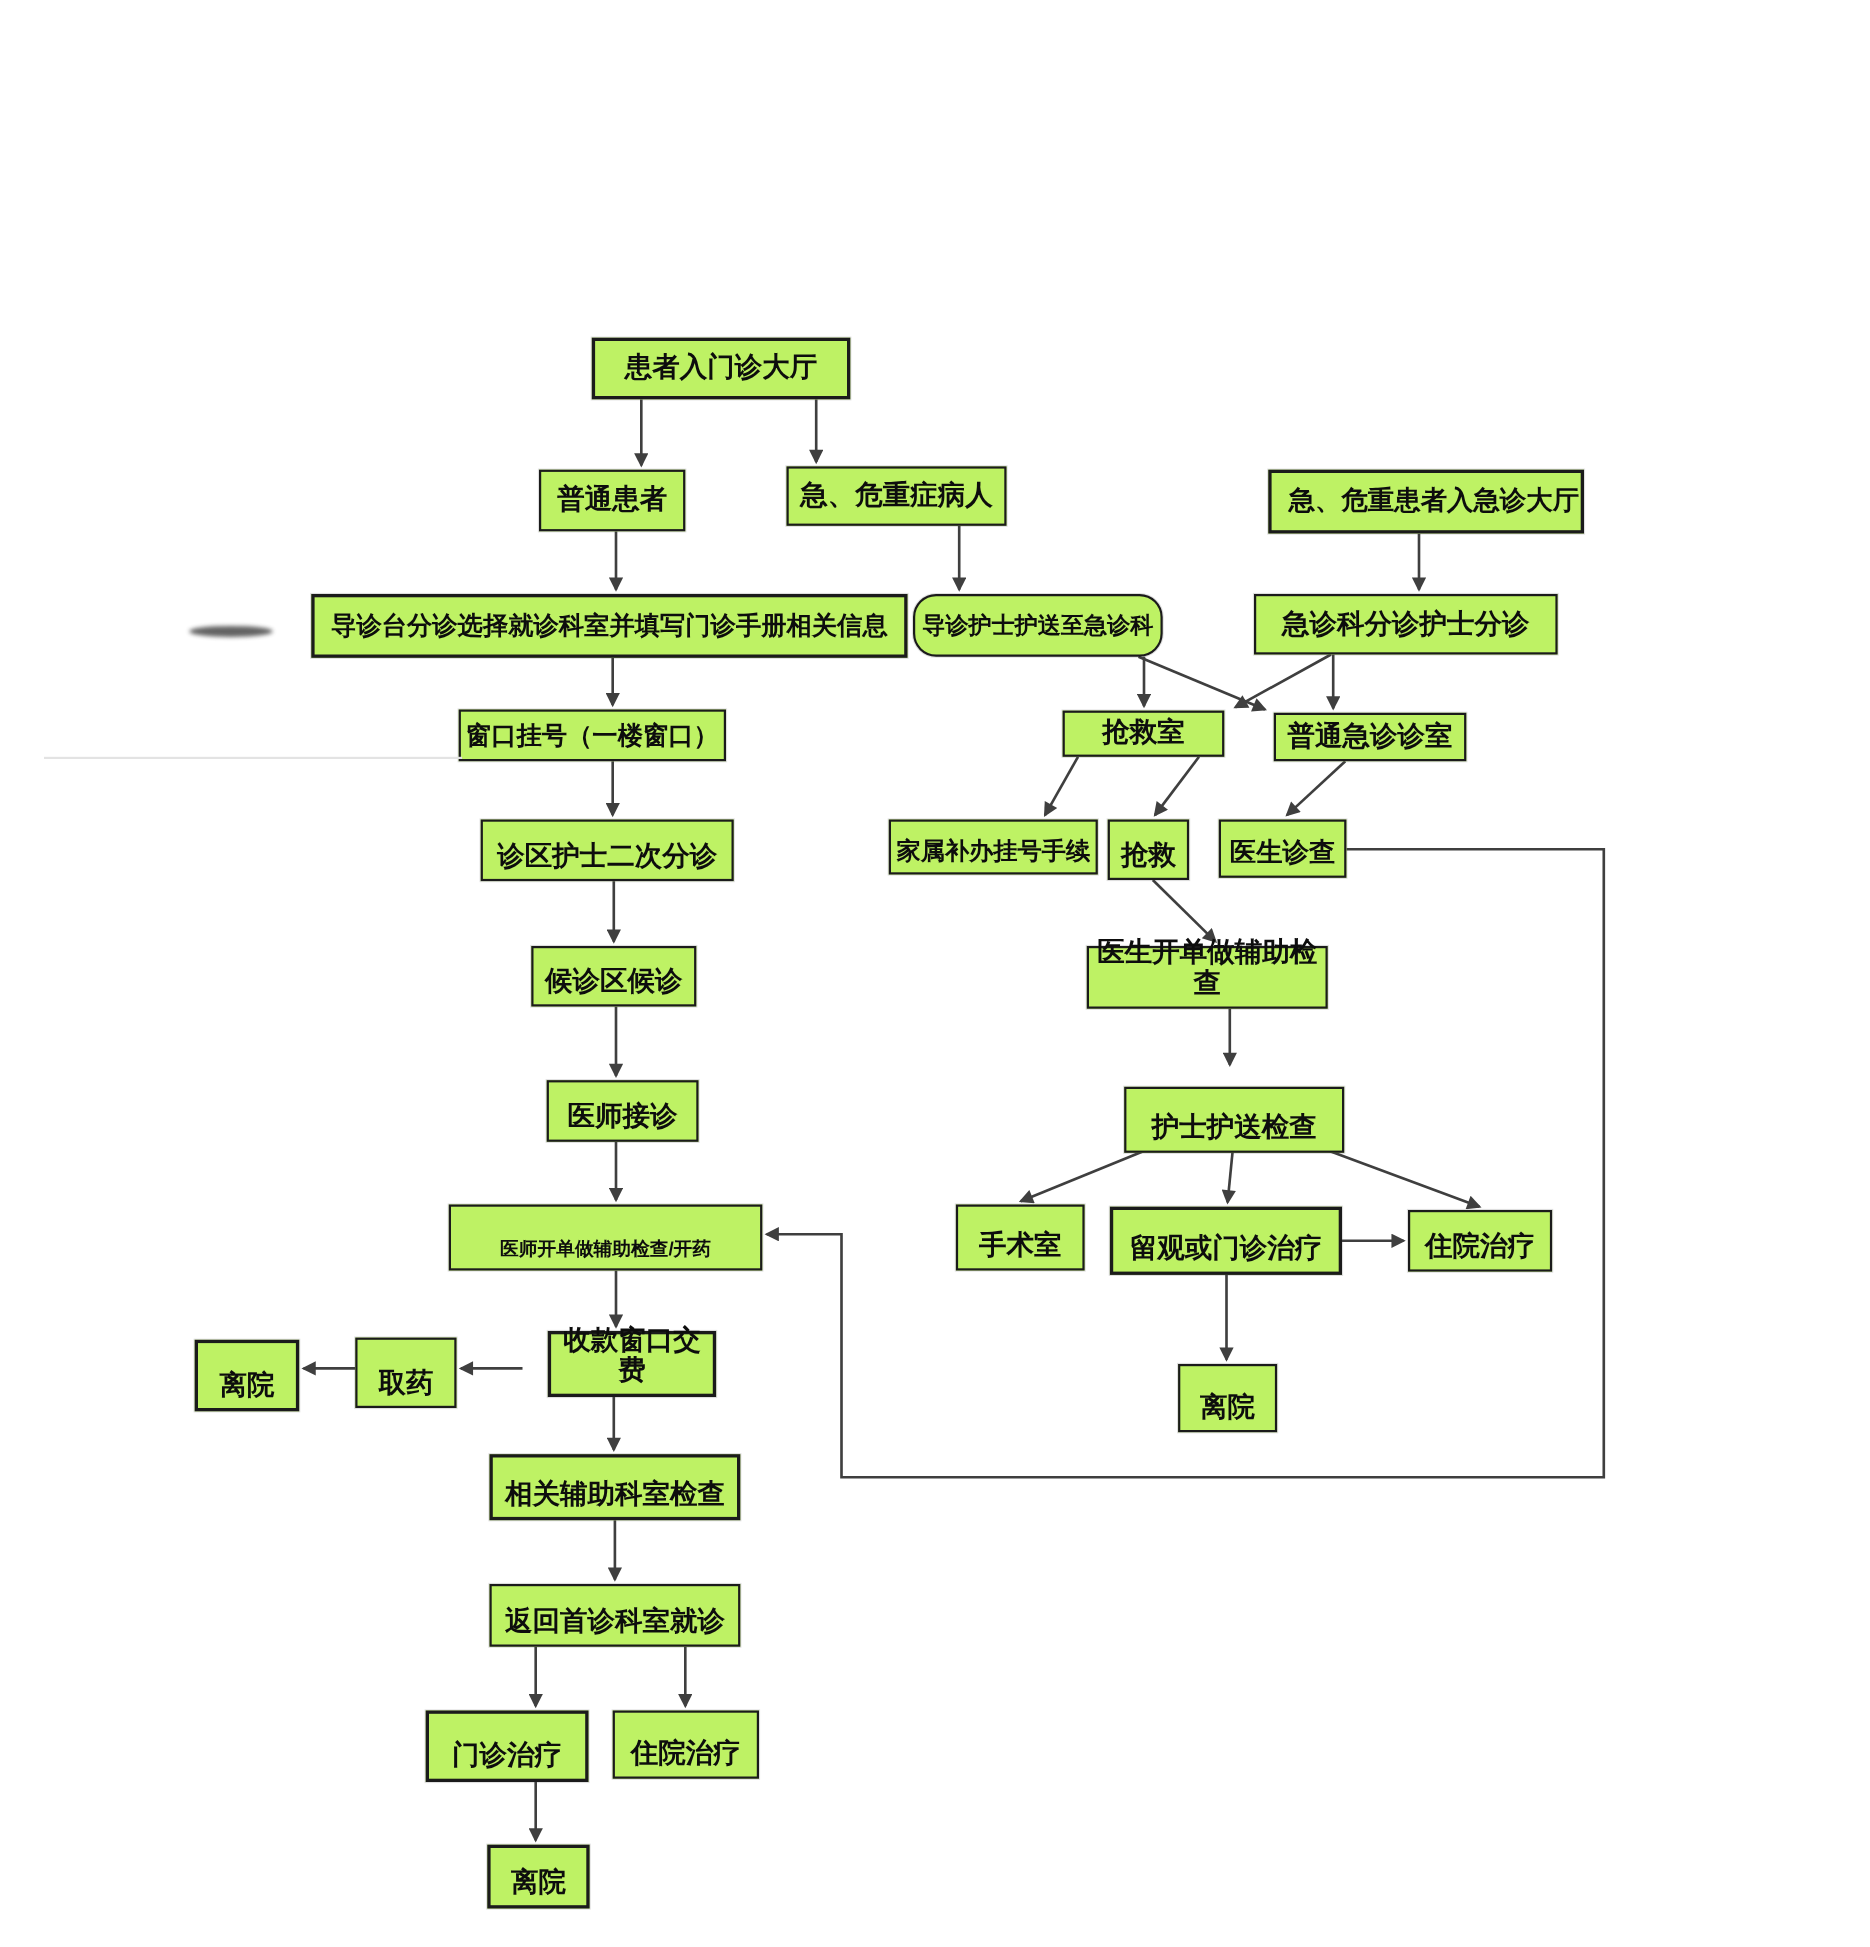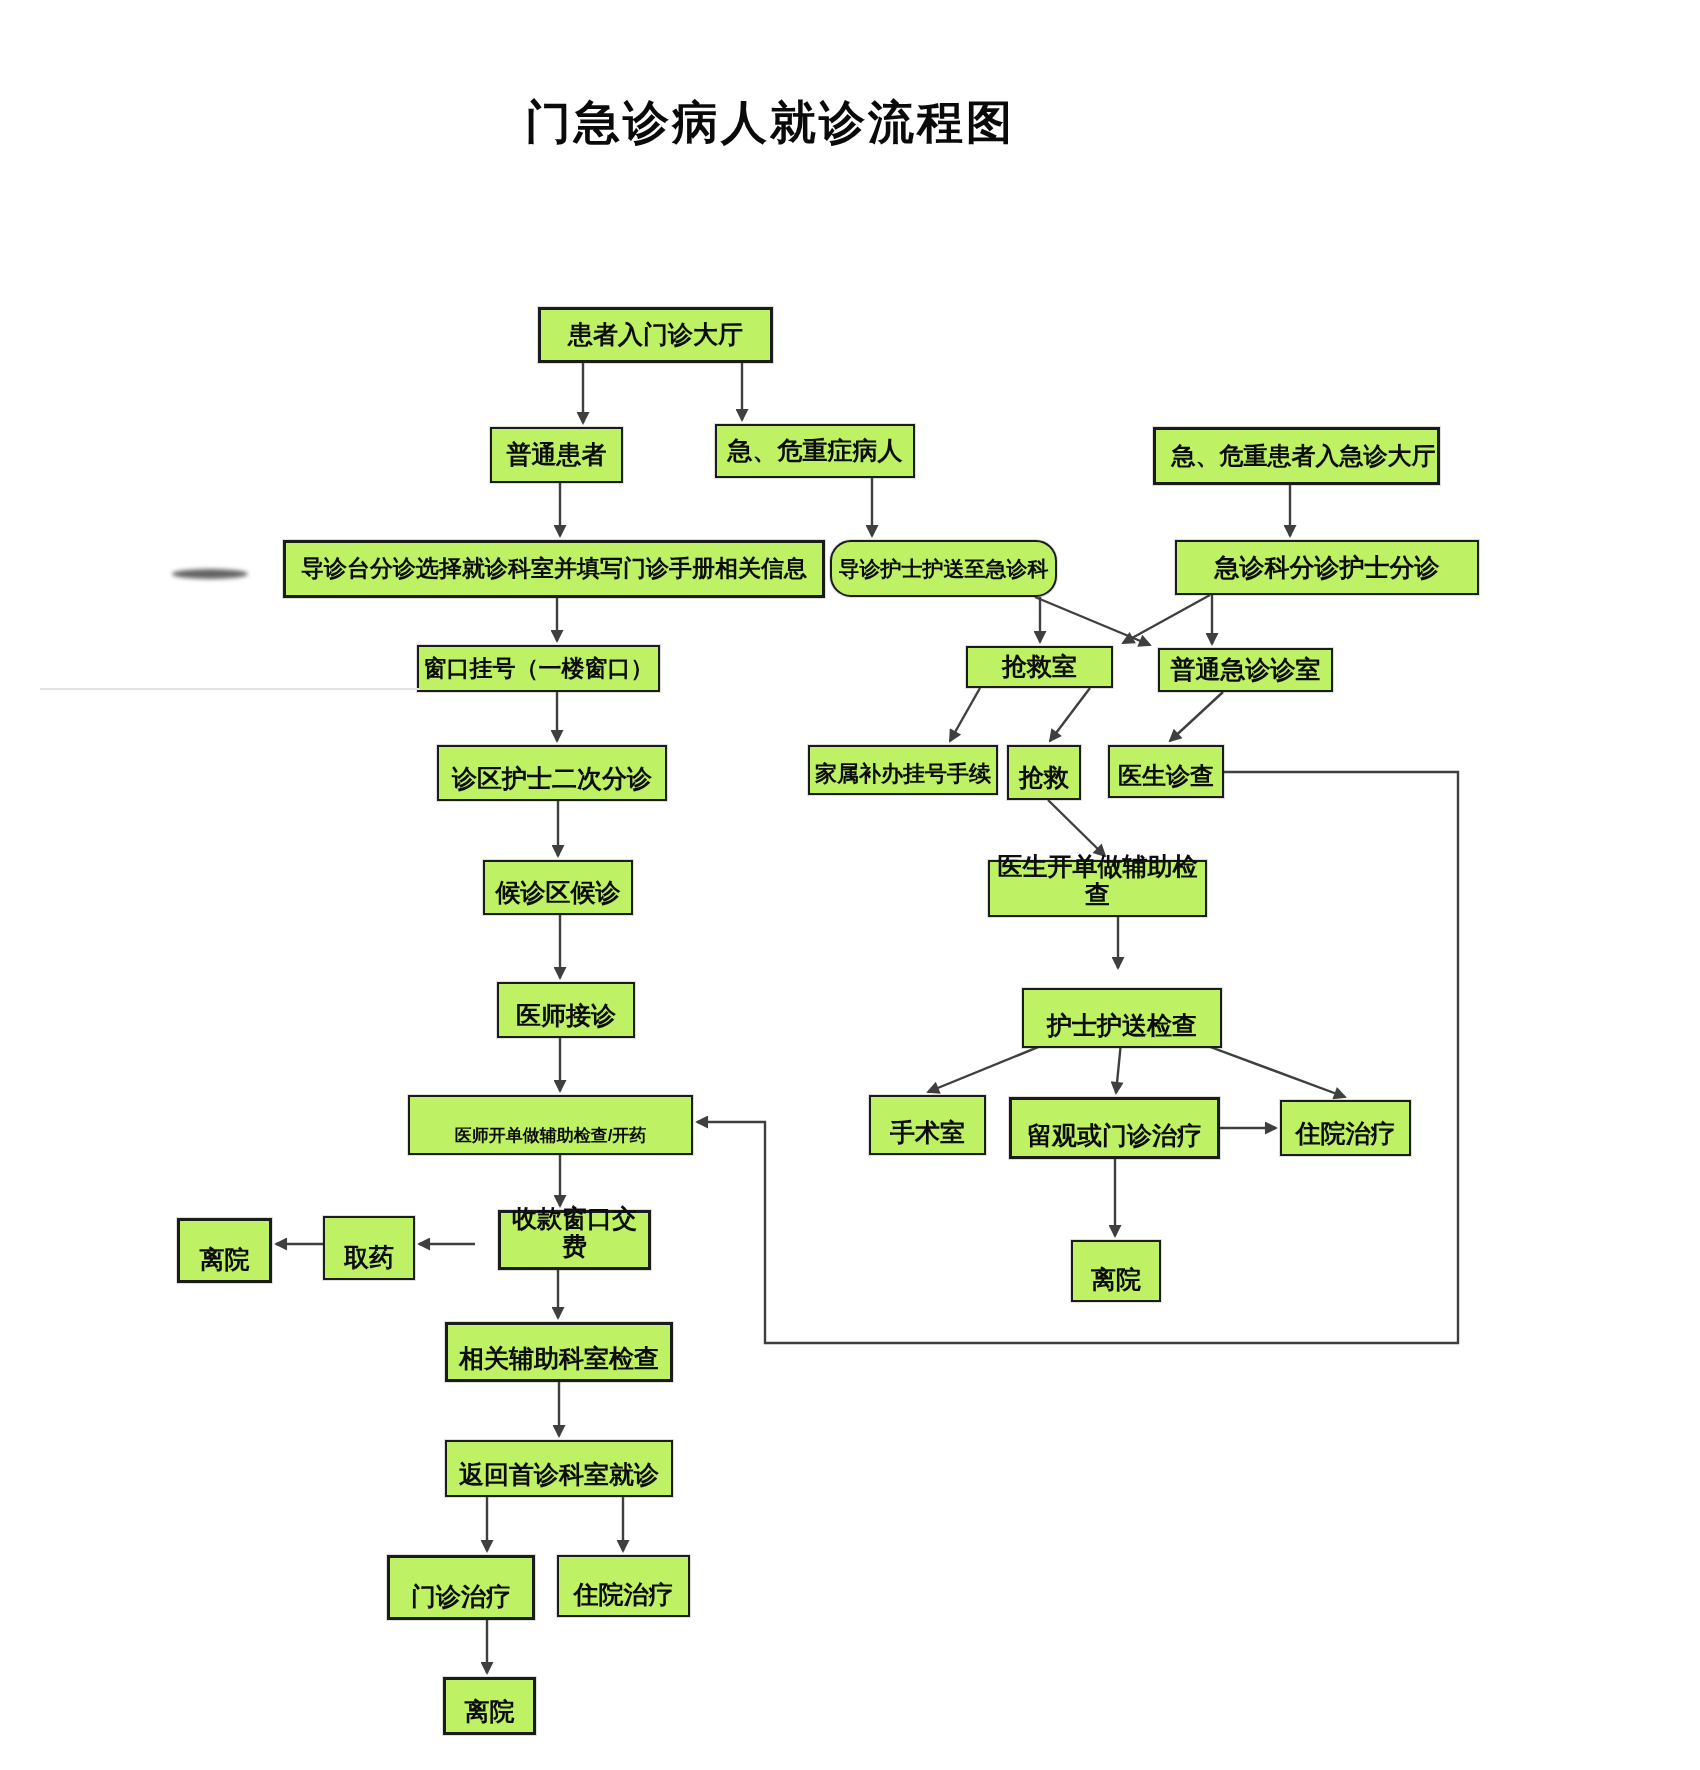--- a/index.html
+++ b/index.html
@@ -76,21 +76,20 @@
     top: 688px;
     width: 380px;
     height: 2px;
     background: #e3e3e3;
   }
 </style>
 </head>
 <body>
 
 <div id="canvas">
-  <div id="page-title">门急诊病人就诊流程图</div>
 
   <svg id="edges" width="1700" height="1770" viewBox="0 0 1700 1770" xmlns="http://www.w3.org/2000/svg">
     <defs>
       <marker id="ah" viewBox="0 0 10 10" refX="8.5" refY="5" markerWidth="15" markerHeight="13" markerUnits="userSpaceOnUse" orient="auto-start-reverse">
         <path d="M0,0 L10,5 L0,10 z" fill="#3f3f3f"></path>
       </marker>
     </defs>
   <polyline points="583,363 583,423" marker-end="url(#ah)"></polyline>
       <polyline points="742,363 742,420" marker-end="url(#ah)"></polyline>
       <polyline points="560,483 560,536" marker-end="url(#ah)"></polyline>
@@ -138,21 +137,21 @@
       </div>
       <div class="node" style="left: 1153px; top: 427px; width: 287px; height: 58px; border-width: 3px; font-size: 24px; padding-left: 14px;">
         <span>急、危重患者入急诊大厅</span>
       </div>
       <div class="node" style="left: 283px; top: 540px; width: 542px; height: 58px; border-width: 3px; font-size: 23px;">
         <span>导诊台分诊选择就诊科室并填写门诊手册相关信息</span>
       </div>
       <div class="node" style="left: 830px; top: 540px; width: 227px; height: 57px; border-width: 2px; font-size: 21px; border-radius: 21px;">
         <span>导诊护士护送至急诊科</span>
       </div>
-      <div class="node" style="left: 1175px; top: 540px; width: 304px; height: 55px; border-width: 2px; font-size: 25px;">
+      <div class="node" style="left: 1140px; top: 540px; width: 276px; height: 55px; border-width: 2px; font-size: 25px;">
         <span>急诊科分诊护士分诊</span>
       </div>
       <div class="node" style="left: 417px; top: 645px; width: 243px; height: 47px; border-width: 2px; font-size: 23px;">
         <span>窗口挂号（一楼窗口）</span>
       </div>
       <div class="node" style="left: 966px; top: 646px; width: 147px; height: 42px; border-width: 2px; font-size: 25px;">
         <span>抢救室</span>
       </div>
       <div class="node" style="left: 1158px; top: 648px; width: 175px; height: 44px; border-width: 2px; font-size: 25px;">
         <span>普通急诊诊室</span>

